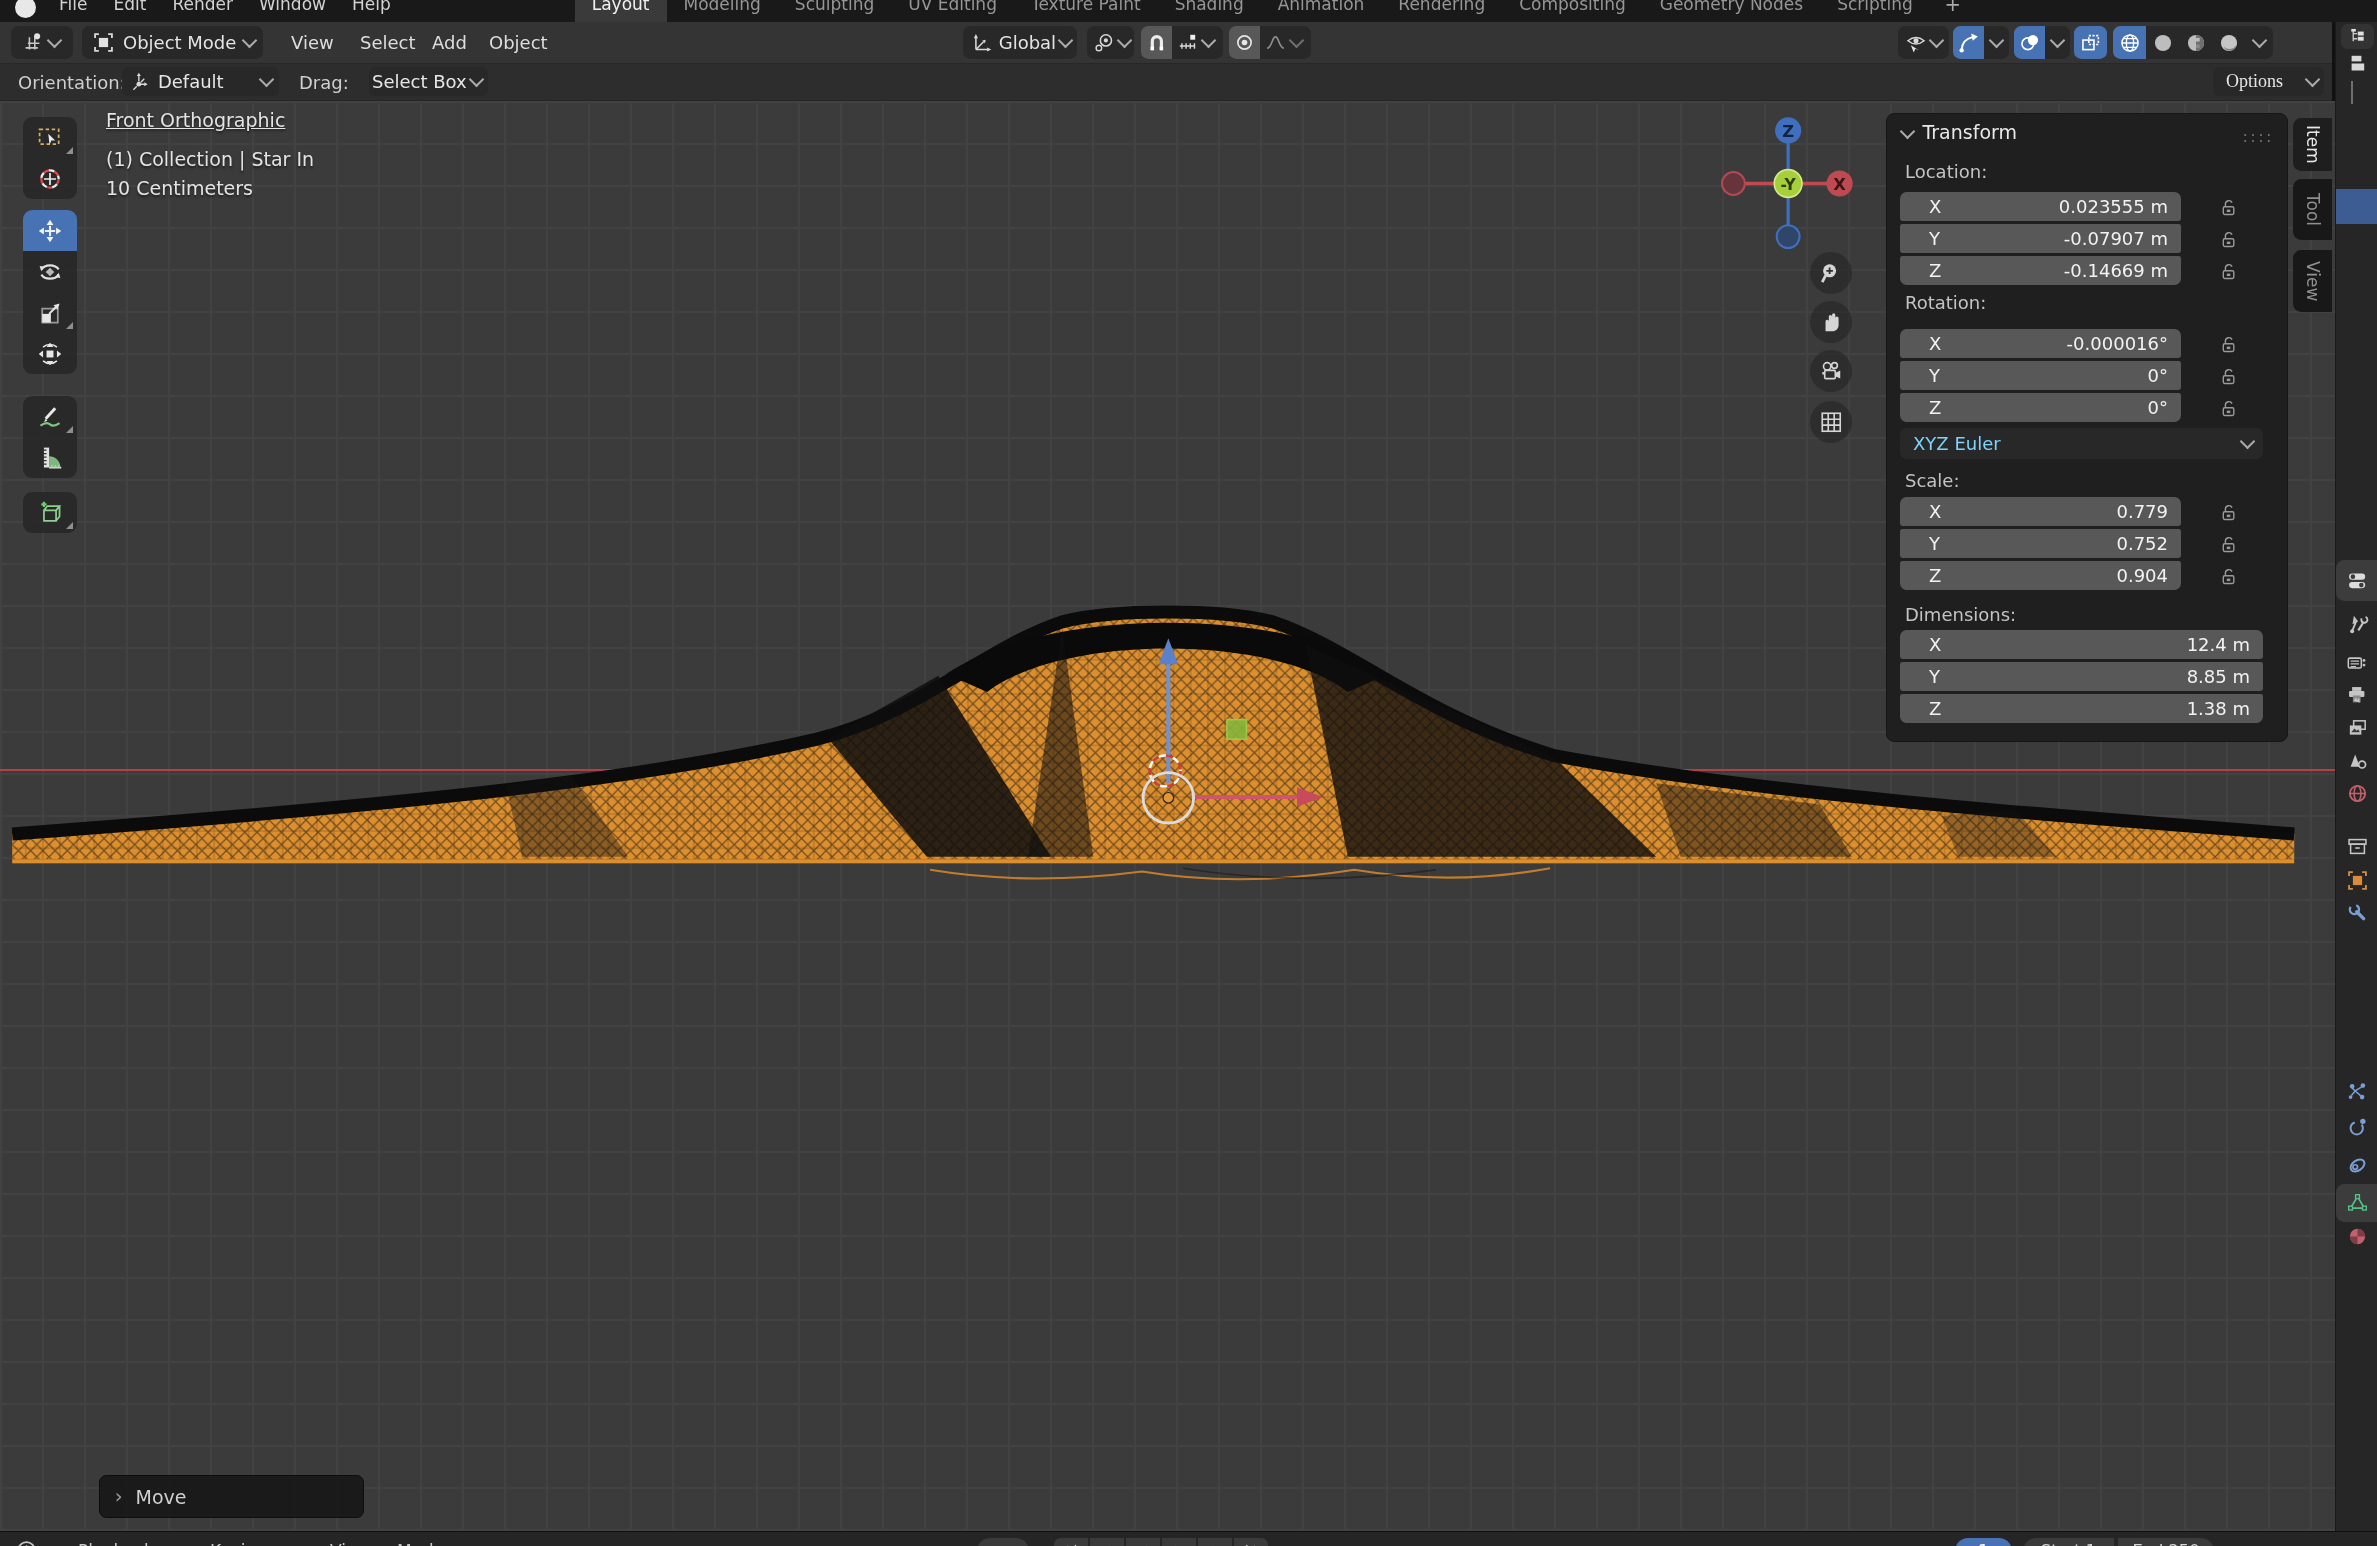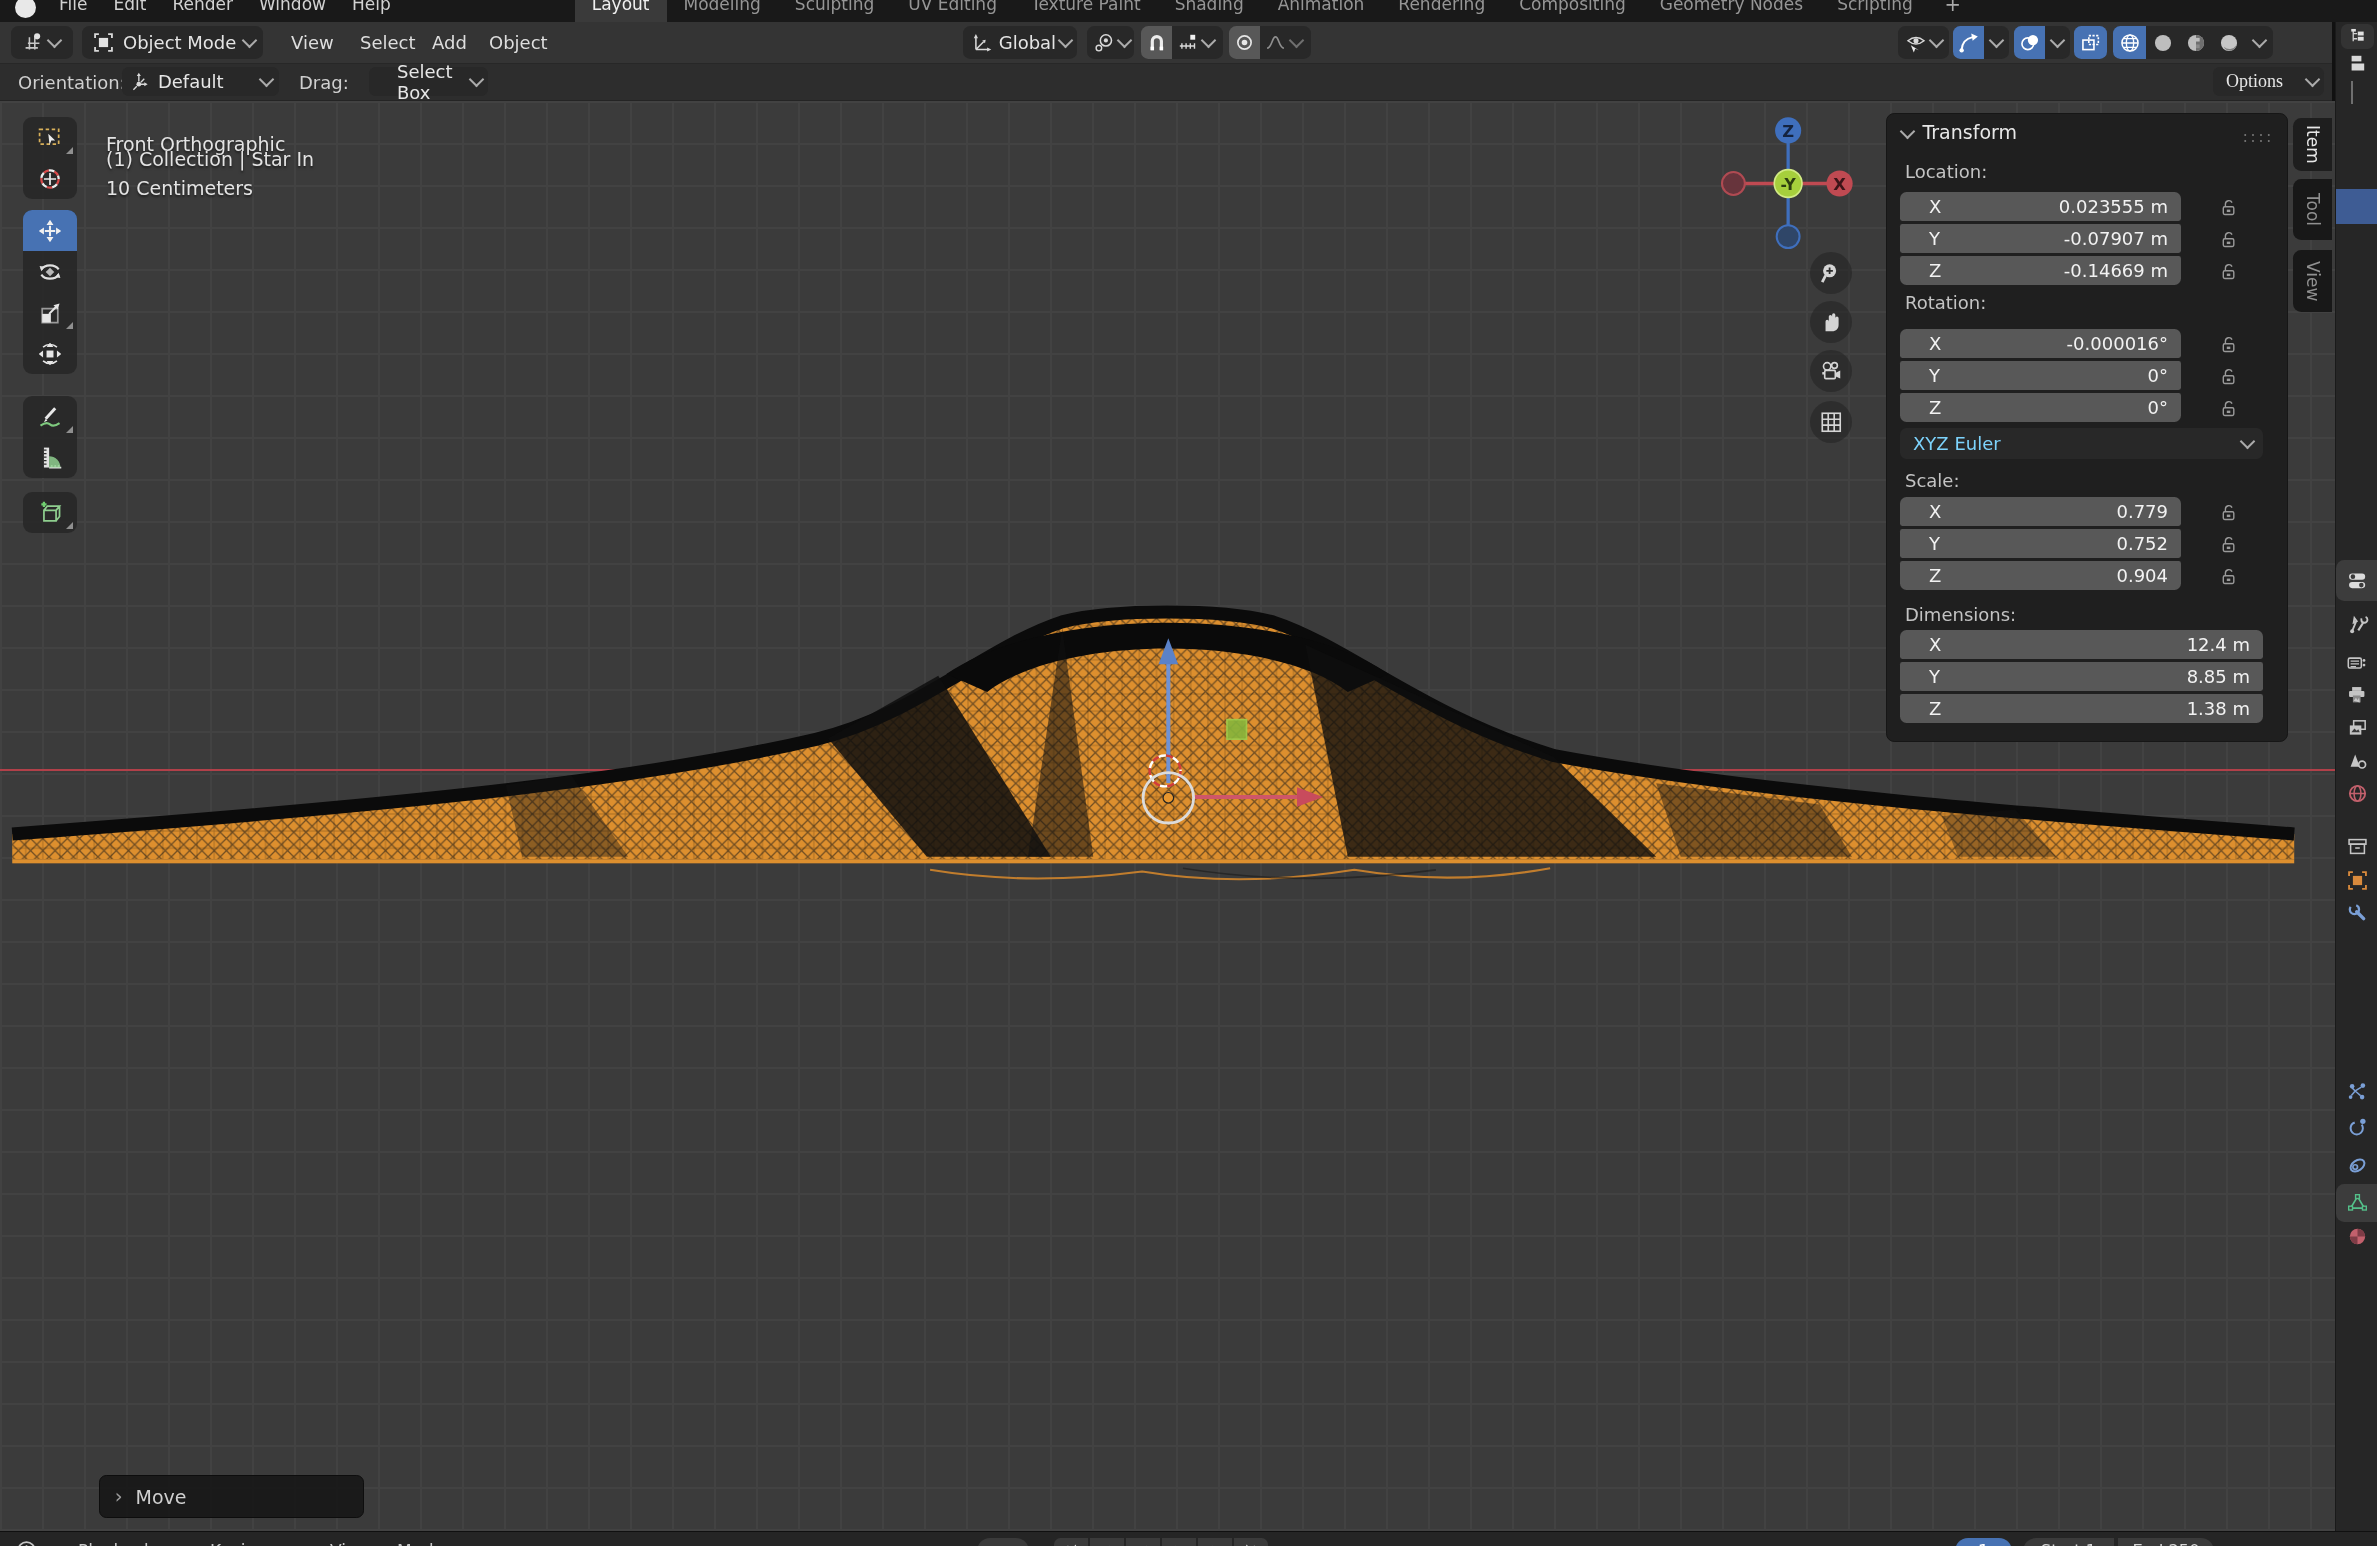--- a/index.html
+++ b/index.html
@@ -296,21 +296,21 @@
             <circle cx="13" cy="18" r="3.5" fill="#d8d8d8"></circle>
             <path d="M13 14 V5 M13 18 H22 M10 21 L5 26 M16 15 L21 10" stroke="#d8d8d8" stroke-width="2" fill="none"></path>
             <path d="M10 6 L13 1 L16 6 Z M21 15 L26 18 L21 21 Z" fill="#d8d8d8"></path>
           </svg>
       </span>
       <span style="margin-left:7.3px;">Default</span>
       <span class="chev" style="margin-left:auto;margin-right:7.3px;"></span>
     </div>
     <div class="trlabel" style="left:299px;">Drag:</div>
     <div class="tr-pill" style="left:369px;width:119px;">
-      <span style="margin-left:28px;">Select Box</span>
+      <span style="margin-left:3px;">Select Box</span>
       <span class="chev" style="margin-left:auto;margin-right:6.5px;"></span>
     </div>
     <div class="tr-pill" style="left:2213px;width:111px;font-family:Liberation Serif, serif;">
       <span style="margin-left:13px;">Options</span>
       <span class="chev" style="margin-left:auto;margin-right:6.5px;"></span>
     </div>
   </div>
 
   <div class="abs viewport"></div>
 
@@ -350,21 +350,21 @@
     <path d="M1432 782 L1420 814 L1444 814 Z" fill="#5b82c8"></path>
     <line x1="1464" y1="977" x2="1596" y2="977" stroke="#cf5668" stroke-width="5"></line>
     <path d="M1622 977 L1590 965 L1590 989 Z" fill="#c84b5d"></path>
     <rect x="1504" y="882" width="24" height="24" fill="#86b53c" stroke="#9ccf4e" stroke-width="2" opacity="0.9"></rect>
     <circle cx="1428" cy="945" r="19" stroke="#d23c3c" stroke-width="3" fill="none" stroke-dasharray="9 9"></circle>
     <circle cx="1428" cy="945" r="19" stroke="#ffffff" stroke-width="3" fill="none" stroke-dasharray="9 9" stroke-dashoffset="9"></circle>
     <circle cx="1432" cy="978" r="31" stroke="#dcdcdc" stroke-width="3.5" fill="none"></circle>
     <circle cx="1432" cy="978" r="6.5" fill="#e8962e" stroke="#222" stroke-width="1.5"></circle>
   </svg>
 
-  <div class="vp-text" style="top:133px;">Front Orthographic</div>
+  <div class="vp-text" style="top:109px;text-decoration:underline;">Front Orthographic</div>
   <div class="vp-text" style="top:148px;">(1) Collection | Star In</div>
   <div class="vp-text" style="top:177px;">10 Centimeters</div>
 
   <div class="toolgrp" style="top:117px;">
     <div class="toolbtn">
       <span>
         <svg width="26" height="26" viewBox="0 0 30 30">
             <rect x="3" y="5" width="22" height="17" stroke="#d8b05a" stroke-width="2" fill="none" stroke-dasharray="4 3"></rect>
             <path d="M13 10 L21 18 L16.5 18 L14.5 23 Z" fill="#ececec"></path>
           </svg>

